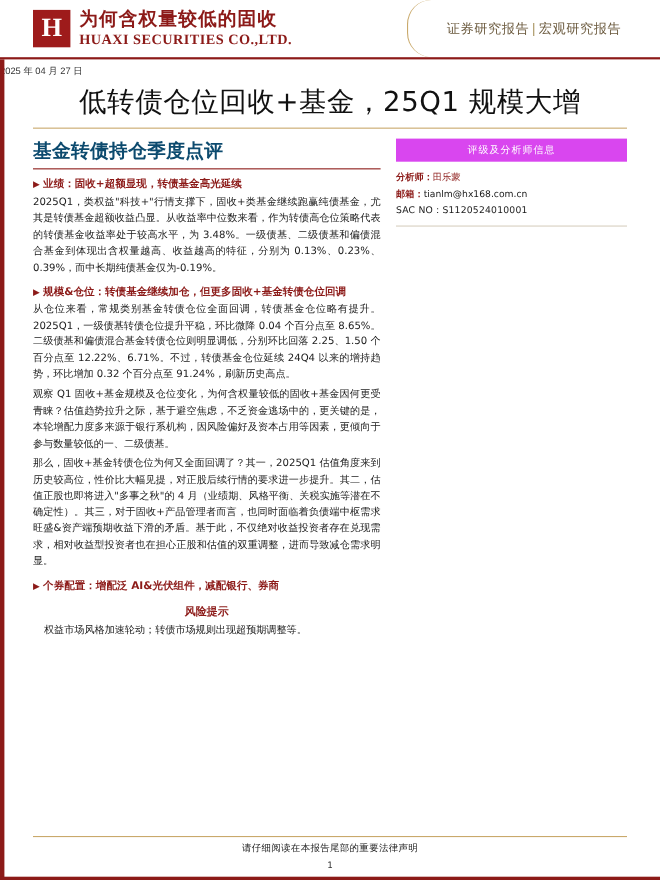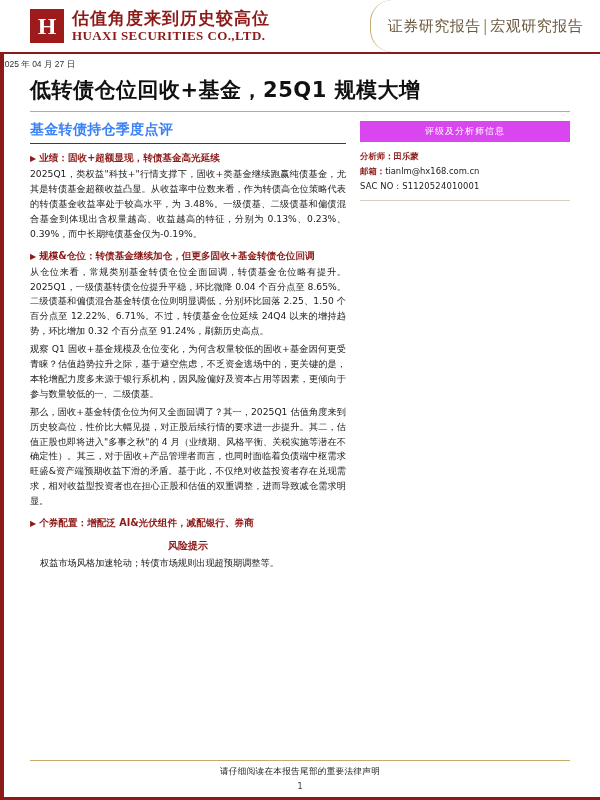--- a/index.html
+++ b/index.html
@@ -69,21 +69,21 @@
     letter-spacing: 0.4px;
     font-family: "Liberation Serif", serif;
     margin-top: 1px;
   }
   .header-right {
     flex: 1;
     display: flex;
     align-items: center;
     justify-content: center;
     border-left: 1px solid #c9a96b;
-    font-size: 15px;
+    font-size: 12px;
     color: #6b5a3e;
     font-family: "DejaVu Sans", sans-serif;
     letter-spacing: 0.5px;
     border-radius: 22px;
   }
   .header-right span.sep {
     margin: 0 2px;
     color: #a8945f;
   }
 
@@ -91,26 +91,27 @@
     text-align: left;
     padding: 5px 16px 0 0;
     font-size: 8.5px;
     color: #333;
     font-family: Liberation Sans, sans-serif;
   }
 
   
   .doc-title {
     margin: 6px 30px 0 30px;
-    font-size: 21px;
-    font-weight: bold;
+    font-size: 25px;
+    font-weight: normal;
     color: #111;
     font-family: "DejaVu Sans", sans-serif;
     letter-spacing: 0.5px;
     line-height: 1.25;
+    text-align: center;
   }
   .title-rule {
     margin: 8px 30px 0 30px;
     border-bottom: 1px solid #c9a96b;
   }
 
   
   .content {
     display: flex;
     margin: 0 30px;
@@ -120,23 +121,23 @@
     width: 330px;
     padding-right: 14px;
     box-sizing: border-box;
   }
   .col-right {
     width: 210px;
     box-sizing: border-box;
   }
 
   .subtitle {
-    font-size: 14px;
-    font-weight: bold;
-    color: #3b82f6;
+    font-size: 17px;
+    font-weight: bold;
+    color: #0c4a6e;
     font-family: "DejaVu Sans", sans-serif;
     letter-spacing: 0.3px;
   }
   .subtitle-rule {
     border-bottom: 1.6px solid #8c1a18;
     margin-top: 4px;
     margin-bottom: 7px;
   }
 
   .sec-head {
@@ -198,21 +199,21 @@
     font-family: "DejaVu Sans", sans-serif;
     line-height: 1.75;
     color: #1a1a1a;
   }
   .analyst-row .lbl {
     color: #8c1a18;
     font-weight: bold;
   }
   .analyst-row .val-red {
     color: #8c1a18;
-    font-weight: bold;
+    font-weight: normal;
   }
   .analyst-row .email {
     color: #1a1a1a;
   }
   .analyst-row .sac {
     letter-spacing: 0.2px;
   }
 
   
   .footer {
@@ -262,21 +263,21 @@
 </head>
 <body>
 
 <div class="page">
   <div class="left-rail"></div>
 
   <div class="header">
     <div class="header-left">
       <div class="logo-mark">H</div>
       <div class="logo-text">
-        <div class="logo-cn">估值角度来到历史较高位</div>
+        <div class="logo-cn">为何含权量较低的固收</div>
         <div class="logo-en">HUAXI SECURITIES CO.,LTD.</div>
       </div>
     </div>
     <div class="header-right">
       <span>证券研究报告</span>
       <span class="sep">|</span>
       <span>宏观研究报告</span>
     </div>
   </div>
 

